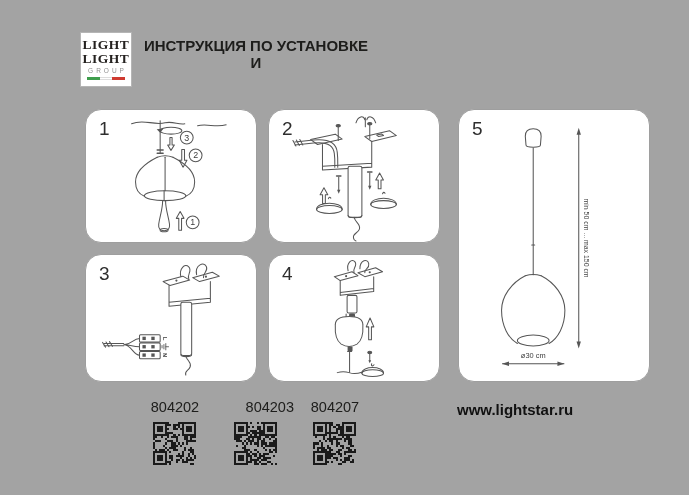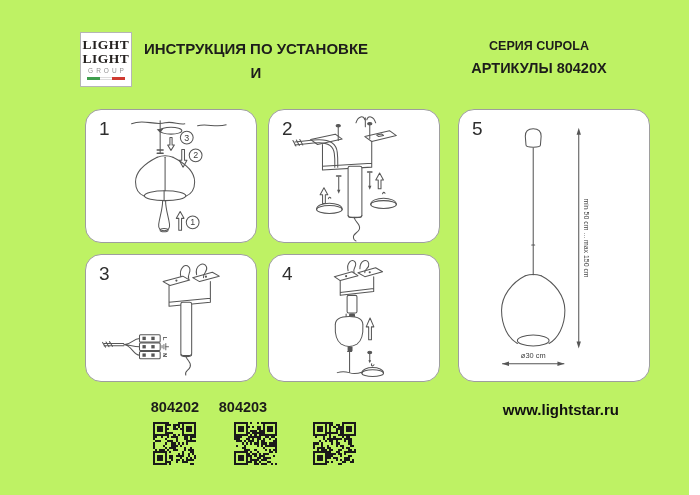--- a/index.html
+++ b/index.html
@@ -1,52 +1,52 @@
 <!DOCTYPE html>
 <html><head>
 <meta charset="utf-8">
 <style>
   html,body{margin:0;padding:0;background:#fff;}
-  .page{position:relative;width:689px;height:495px;background:#bef264;overflow:hidden;
+  .page{position:relative;width:689px;height:495px;background:#a3a3a3;overflow:hidden;
         font-family:"Liberation Sans",sans-serif;color:#1d1d1b;}
 
   
   .logo{position:absolute;left:80px;top:32px;width:52px;height:55px;border:1px solid #b5b5b5;
         background:#fff;text-align:center;box-sizing:border-box;}
   .logo-word{font-family:"Liberation Serif",serif;font-weight:bold;font-size:13.5px;
              line-height:13.5px;letter-spacing:.5px;color:#24211f;}
   .logo-word.first{margin-top:5px;}
   .logo-group{font-size:6.5px;letter-spacing:3px;color:#8f8f8f;margin-top:2px;text-indent:3px;}
   .logo-flag{width:38px;height:3px;margin:3px auto 0;display:flex;}
   .logo-flag span{flex:1;height:100%;}
   .fw{background:#fff;border-top:.5px solid #ddd;border-bottom:.5px solid #ddd;box-sizing:border-box;}
 
   .title{position:absolute;left:138px;top:37px;width:236px;text-align:center;
-         font-weight:bold;font-size:15px;line-height:24px;color:#1d1d1b;}
+         font-weight:bold;font-size:15px;line-height:17px;color:#1d1d1b;}
   .series-block{position:absolute;left:439px;top:39px;width:200px;text-align:center;}
   .series{font-weight:bold;font-size:12.5px;margin-bottom:7px;}
   .articles{font-weight:bold;font-size:14.5px;}
 
   
   .panel{position:absolute;border:1px solid #9e9e9e;border-radius:16px;background:#fff;box-sizing:border-box;}
   .panel svg{position:absolute;left:0;top:0;width:100%;height:100%;}
   .panel-number{position:absolute;left:13px;top:8px;font-size:19px;font-weight:500;color:#2e2e2e;}
   #p1{left:85px;top:109px;width:172px;height:134px;}
   #p2{left:268px;top:109px;width:172px;height:134px;}
   #p3{left:85px;top:254px;width:172px;height:128px;}
   #p4{left:268px;top:254px;width:172px;height:128px;}
   #p5{left:458px;top:109px;width:192px;height:273px;}
   .panel text{font-family:"Liberation Sans",sans-serif;fill:#3c3c3c;stroke:none;}
 
   
-  .code{position:absolute;top:399px;width:90px;text-align:center;font-weight:bold;font-size:14.5px;color:#1d1d1b;}
-  #code1{left:130px;} #code2{left:198px;} #code3{left:290px;}
+  .code{position:absolute;top:399px;width:90px;text-align:center;font-weight:normal;font-size:14.5px;color:#1d1d1b;}
+  #code1{left:130px;} #code2{left:204px;text-align:right;} #code3{left:290px;}
   .qr{position:absolute;top:422px;width:43px;height:43px;}
   #qr1{left:153px;} #qr2{left:234px;} #qr3{left:313px;}
-  .website{position:absolute;left:457px;top:401px;width:162px;text-align:right;
+  .website{position:absolute;left:457px;top:401px;width:162px;text-align:left;
            font-weight:bold;font-size:15px;color:#111;text-decoration:none;cursor:pointer;}
 </style>
 </head>
 <body>
 
 <div class="page">
 
   <div class="logo">
     <div class="logo-word first">LIGHT</div>
     <div class="logo-word">LIGHT</div>
@@ -55,24 +55,20 @@
       <span style="background:#3f9e4d"></span>
       <span class="fw"></span>
       <span style="background:#cf3a30"></span>
     </div>
   </div>
 
   <div class="title">
     <div>ИНСТРУКЦИЯ ПО УСТАНОВКЕ И</div>
   </div>
 
-  <div class="series-block">
-    <div class="series">СЕРИЯ CUPOLA</div>
-    <div class="articles">АРТИКУЛЫ 80420X</div>
-  </div>
 
   <div class="panel" id="p1">
     <svg viewBox="0 0 172 134">
       <g stroke="#565656" fill="none" stroke-width="1.05" stroke-linecap="round" stroke-linejoin="round">
         <path d="M46,14 C58,8.5 68,16 80,13 C88,11 94,15.5 100,14 M113,16 C122,13.5 132,18 142,15"></path>
         <path d="M75,11 L75,44"></path>
         <path d="M72,40.5 L78,40.5 M72,44 L78,44" stroke-width="1.5"></path>
         <g>
           <ellipse cx="86" cy="21" rx="11" ry="3.5"></ellipse>
           <path d="M75,23 L71.5,19.5 L78.5,18.8 Z" fill="#565656" stroke="none"></path>
@@ -263,20 +259,21 @@
           <path d="M106.5,256 L99.5,253.8 L99.5,258.2 Z" fill="#565656" stroke="none"></path>
           <text x="75" y="250" text-anchor="middle" font-size="7.5">ø30 cm</text>
         </g>
       </g>
     </svg>
     <div class="panel-number">5</div>
   </div>
 
   <div class="code" id="code1">804202</div>
   <div class="code" id="code2">804203</div>
+  <div class="code" id="code3">804207</div>
   <div class="qr" id="qr1"><svg viewBox="0 0 21 21" width="100%" height="100%" shape-rendering="crispEdges" fill="#1a1a1a">
         <path fill-rule="evenodd" d="M0,0h7v7h-7z M1,1v5h5v-5z"></path>
         <rect x="2" y="2" width="3" height="3"></rect>
         <path fill-rule="evenodd" d="M14,0h7v7h-7z M15,1v5h5v-5z"></path>
         <rect x="16" y="2" width="3" height="3"></rect>
         <path fill-rule="evenodd" d="M0,14h7v7h-7z M1,15v5h5v-5z"></path>
         <rect x="2" y="16" width="3" height="3"></rect>
         <rect x="7" y="0" width="1" height="1"></rect>
         <rect x="12" y="0" width="1" height="1"></rect>
         <rect x="13" y="0" width="1" height="1"></rect>

